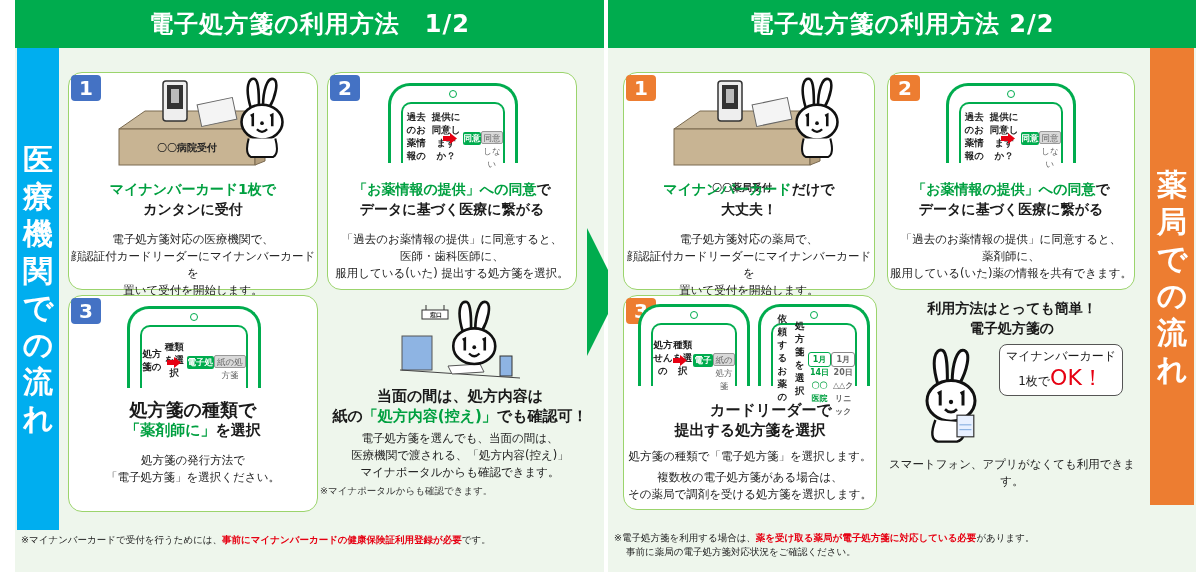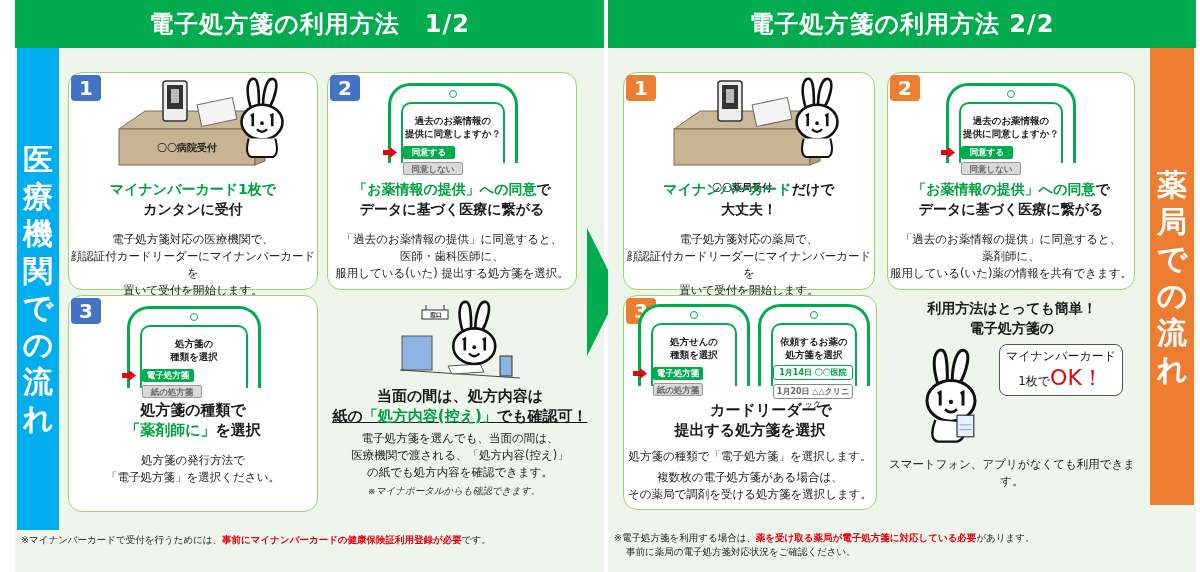--- a/index.html
+++ b/index.html
@@ -28,24 +28,24 @@
   .green { color: #00a040; }
   .red { color: #e60012; }
   .desc { font-size: 11.5px; line-height: 17px; color: #222; }
   .note-small { font-size: 9.5px; color: #333; }
 
   .illus { position: absolute; }
 
   
   .phone { position: absolute; border: 3px solid #00ac4e; border-bottom: none; border-radius: 22px 22px 0 0; background: #fff; }
   .phone .cam { position: absolute; top: 4px; left: 50%; width: 8px; height: 8px; margin-left: -4px; border: 1.5px solid #00ac4e; border-radius: 50%; }
-  .phone .screen { position: absolute; left: 10px; right: 10px; top: 16px; bottom: 0; border: 2.5px solid #00ac4e; border-bottom: none; border-radius: 10px 10px 0 0; display: flex; flex-direction: column; padding-top: 10px; }
+  .phone .screen { position: absolute; left: 10px; right: 10px; top: 16px; bottom: 0; border: 2.5px solid #00ac4e; border-bottom: none; border-radius: 10px 10px 0 0; display: flex; align-items: center; padding-top: 4px; }
   .phone .q { font-size: 9.5px; font-weight: bold; line-height: 13px; color: #222; }
   .phone .btn-yes { margin-top: 6px; background: #00ac4e; color: #fff; font-size: 8.5px; font-weight: bold; width: 52px; height: 13px; line-height: 13px; border-radius: 2px; position: relative; }
-  .phone .btn-no { margin-top: 3px; background: #d9d9d9; color: #666; font-size: 8.5px; width: 60px; height: 13px; line-height: 13px; border-radius: 2px; border: 1px solid #999; font-weight: bold; }
+  .phone .btn-no { margin-top: 3px; background: #d9d9d9; color: #666; font-size: 8.5px; width: 60px; height: 13px; line-height: 13px; border-radius: 2px; border: 1px solid #999; }
   .phone .arrow { position: absolute; left: -20px; top: 1px; width: 14px; height: 11px; }
   .phone .opt { margin-top: 4px; border: 1.5px solid #00ac4e; font-size: 8px; color: #00a040; font-weight: bold; width: 80px; height: 15px; line-height: 13px; border-radius: 3px; }
   .phone .opt.gray { border-color: #888; color: #666; }
 
   .bubble { position: absolute; border: 1.5px solid #555; border-radius: 8px; background: #fff; font-size: 12px; text-align: center; line-height: 22px; }
   .bubble .ok { color: #e60012; font-size: 22px; }
 
   .footnote { position: absolute; font-size: 9.5px; line-height: 14px; color: #222; }
   .center-arrow { position: absolute; left: 587px; top: 228px; width: 0; height: 0;
     border-top: 64px solid transparent; border-bottom: 64px solid transparent; border-left: 32px solid #00ac4e; }
@@ -151,21 +151,21 @@
         <div class="btn-yes">
           <svg class="arrow" viewBox="0 0 14 11">
               <use href="#red-arrow"></use>
             </svg>
           <span>電子処方箋</span>
         </div>
         <div class="btn-no">紙の処方箋</div>
       </div>
     </div>
     <div style="position:absolute; left:0; right:0; top:104px;">
-      <div class="headline" style="font-size:15px;">処方箋の種類で</div>
+      <div class="headline" style="font-size:18px;">処方箋の種類で</div>
       <div class="headline" style="font-size:15px;">
         <span class="green">「薬剤師に」</span><span>を選択</span>
       </div>
       <div class="desc" style="margin-top:12px;">
         <div>処方箋の発行方法で</div>
         <div>「電子処方箋」を選択ください。</div>
       </div>
     </div>
   </div>
 
@@ -178,29 +178,29 @@
         <line x1="44" y1="5" x2="44" y2="10" stroke="#333"></line>
       <rect x="100" y="56" width="12" height="20" fill="#8eb4e3" stroke="#333" stroke-width="1"></rect>
       <polygon points="48,66 80,64 84,72 52,74" fill="#fff" stroke="#555" stroke-width="1"></polygon>
       <g transform="translate(48,0) scale(1.05)">
           <use href="#rabbit"></use>
         </g>
     </svg>
     <div style="position:absolute; left:103px; top:10px; width:26px; font-size:6px; font-weight:bold; line-height:9px;">窓口</div>
     <div style="position:absolute; left:0; right:0; top:86px;">
       <div class="headline" style="font-size:15px;">当面の間は、処方内容は</div>
-      <div class="headline" style="font-size:15px;text-decoration:underline;">
+      <div class="headline" style="font-size:15px;">
         <span>紙の</span><span class="green">「処方内容(控え)」</span><span>でも確認可！</span>
       </div>
       <div class="desc" style="margin-top:4px;">
         <div>電子処方箋を選んでも、当面の間は、</div>
         <div>医療機関で渡される、「処方内容(控え)」</div>
-        <div>の紙でも処方内容を確認できます。</div>
-      </div>
-      <div class="note-small" style="text-align:center; margin-top:4px; padding-right:12px;font-style:italic;">※マイナポータルからも確認できます。</div>
+        <div>マイナポータルからも確認できます。</div>
+      </div>
+      <div class="note-small" style="text-align:left; margin-top:4px; padding-right:12px;">※マイナポータルからも確認できます。</div>
     </div>
   </div>
 
   <div class="footnote" style="left:6px; top:533px;">
     <span>※マイナンバーカードで受付を行うためには、</span><span class="red" style="font-weight:bold;">事前にマイナンバーカードの健康保険証利用登録が必要</span><span>です。</span>
   </div>
 </div>
 
 <div class="center-arrow"></div>
 

